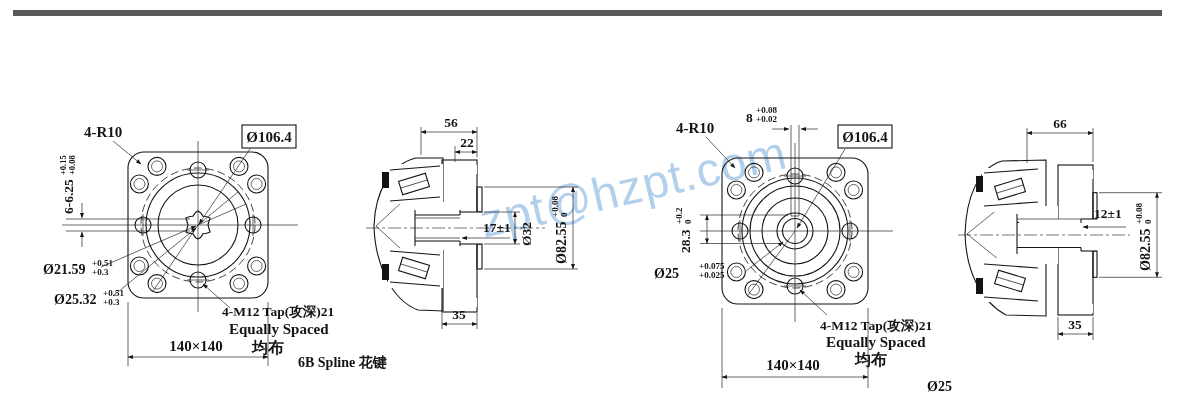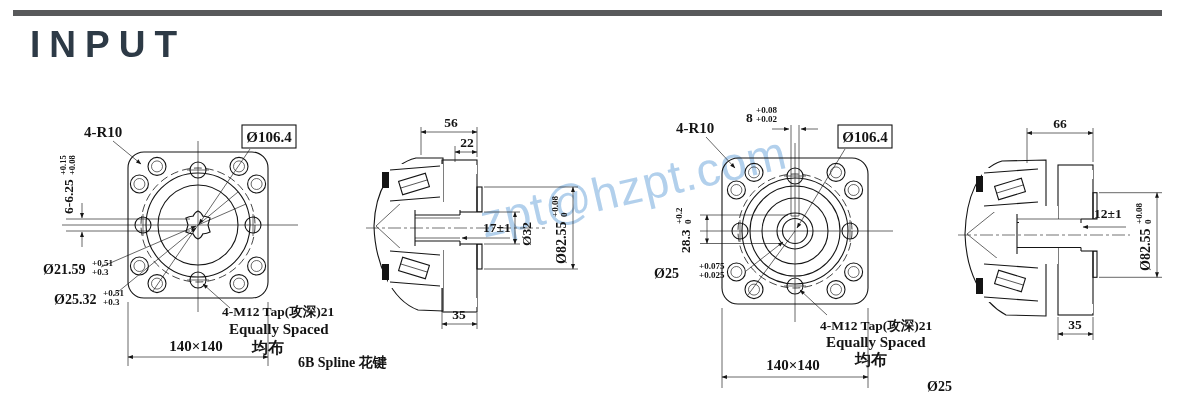--- a/index.html
+++ b/index.html
@@ -17,21 +17,20 @@
   .thin{stroke:#151515;stroke-width:0.65;fill:none;}
   .dash{stroke:#151515;stroke-width:0.8;fill:none;stroke-dasharray:8 4;}
   .cl{stroke:#151515;stroke-width:0.6;fill:none;stroke-dasharray:13 3 3 3;}
   .wh{fill:#ffffff;stroke:none;}
 </style>
 </head>
 <body>
 
 <div class="page">
   <div class="topbar"></div>
-  <div class="title">INPUT</div>
   <div class="watermark">hzpt@hzpt.com</div>
 
   <svg class="canvas" width="1181" height="419" viewBox="0 0 1181 419">
     <defs>
       <marker id="ar" viewBox="0 0 10 10" refX="9.5" refY="5" markerWidth="10" markerHeight="8" orient="auto-start-reverse">
           <path d="M0,1.2 L10,5 L0,8.8 Z" fill="#151515"></path>
         </marker>
       <pattern id="hat" patternUnits="userSpaceOnUse" width="5.5" height="5.5">
         <path d="M-1,6.5 L6.5,-1" stroke="#3f3f3f" stroke-width="0.65" fill="none"></path>
       </pattern>

